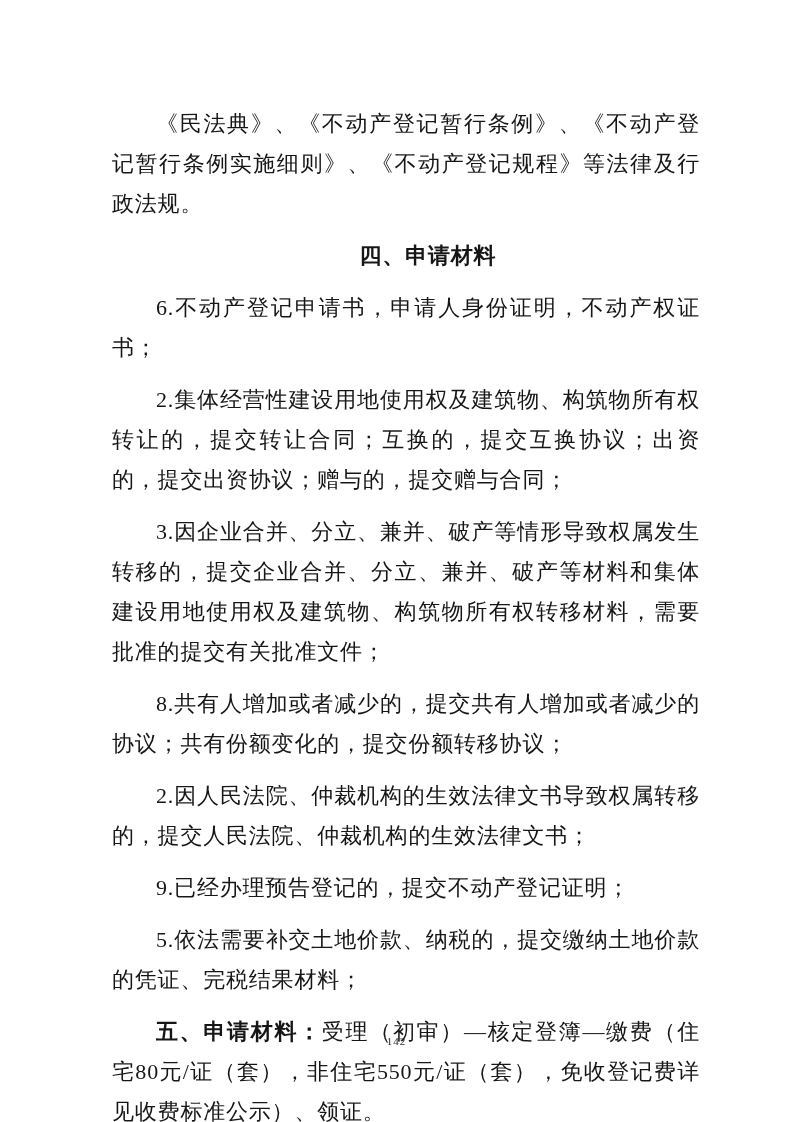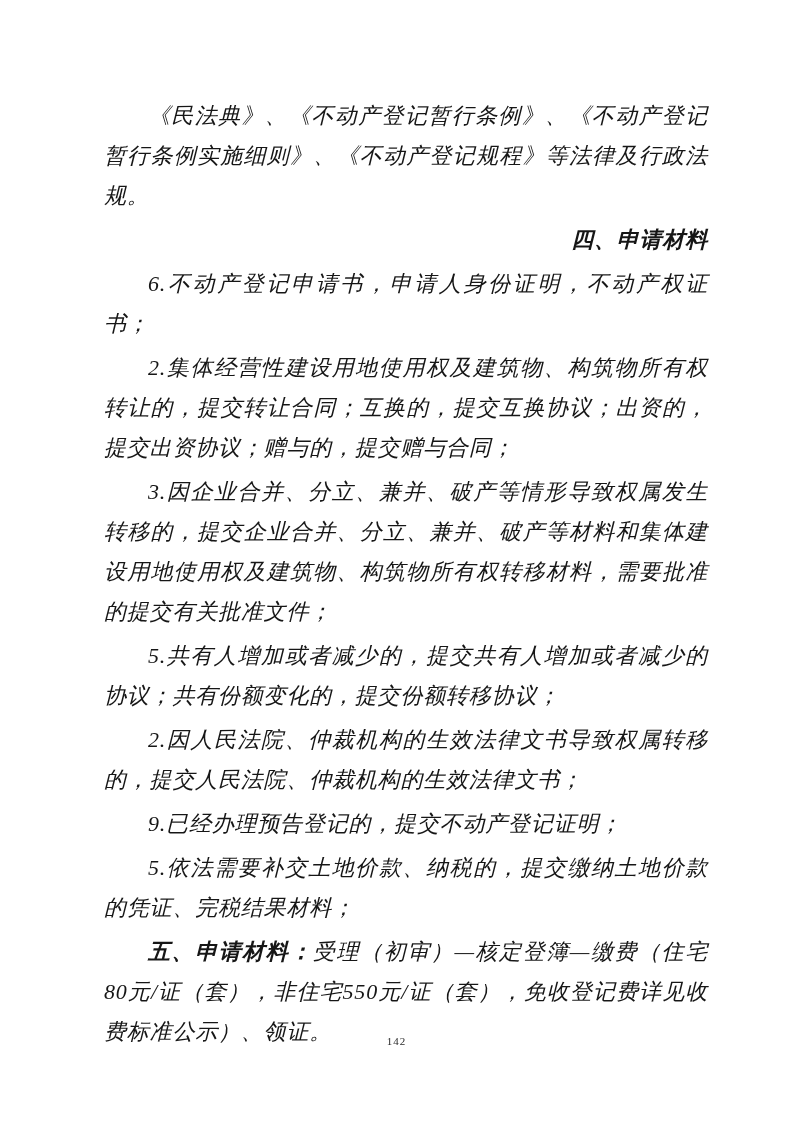--- a/index.html
+++ b/index.html
@@ -21,29 +21,28 @@
     left: 100px;
     top: 92px;
     width: 612px;
     font-size: 22px;
     line-height: 40px;
     letter-spacing: 0.8px;
     text-align: justify;
     text-justify: inter-ideograph;
   }
   .content p {
-    margin: 4px;
+    margin: 12px;
     padding: 0;
     text-indent: 44px;
-    font-style: italic;
   }
   p.heading {
     font-family: "Liberation Sans", "DejaVu Sans", sans-serif;
     font-weight: bold;
-    text-align: right;
+    text-align: center;
   }
   .bold-prefix {
     font-family: "Liberation Sans", "DejaVu Sans", sans-serif;
     font-weight: bold;
   }
   .footer {
     position: absolute;
     left: 0;
     top: 1030px;
     width: 100%;
@@ -58,20 +57,20 @@
 </head>
 <body>
 
 <div class="page">
   <div class="content">
     <p class="body">《民法典》、《不动产登记暂行条例》、《不动产登记暂行条例实施细则》、《不动产登记规程》等法律及行政法规。</p>
     <p class="heading">四、申请材料</p>
     <p class="body">6.不动产登记申请书，申请人身份证明，不动产权证书；</p>
     <p class="body">2.集体经营性建设用地使用权及建筑物、构筑物所有权转让的，提交转让合同；互换的，提交互换协议；出资的，提交出资协议；赠与的，提交赠与合同；</p>
     <p class="body">3.因企业合并、分立、兼并、破产等情形导致权属发生转移的，提交企业合并、分立、兼并、破产等材料和集体建设用地使用权及建筑物、构筑物所有权转移材料，需要批准的提交有关批准文件；</p>
-    <p class="body">5.共有人增加或者减少的，提交共有人增加或者减少的协议；共有份额变化的，提交份额转移协议；</p>
+    <p class="body">8.共有人增加或者减少的，提交共有人增加或者减少的协议；共有份额变化的，提交份额转移协议；</p>
     <p class="body">2.因人民法院、仲裁机构的生效法律文书导致权属转移的，提交人民法院、仲裁机构的生效法律文书；</p>
     <p class="body">9.已经办理预告登记的，提交不动产登记证明；</p>
     <p class="body">5.依法需要补交土地价款、纳税的，提交缴纳土地价款的凭证、完税结果材料；</p>
     <p class="body"><span class="bold-prefix">五、申请材料：</span><span>受理（初审）—核定登簿—缴费（住宅80元/证（套），非住宅550元/证（套），免收登记费详见收费标准公示）、领证。</span></p>
   </div>
   <div class="footer">142</div>
 </div>
 
 </body></html>

